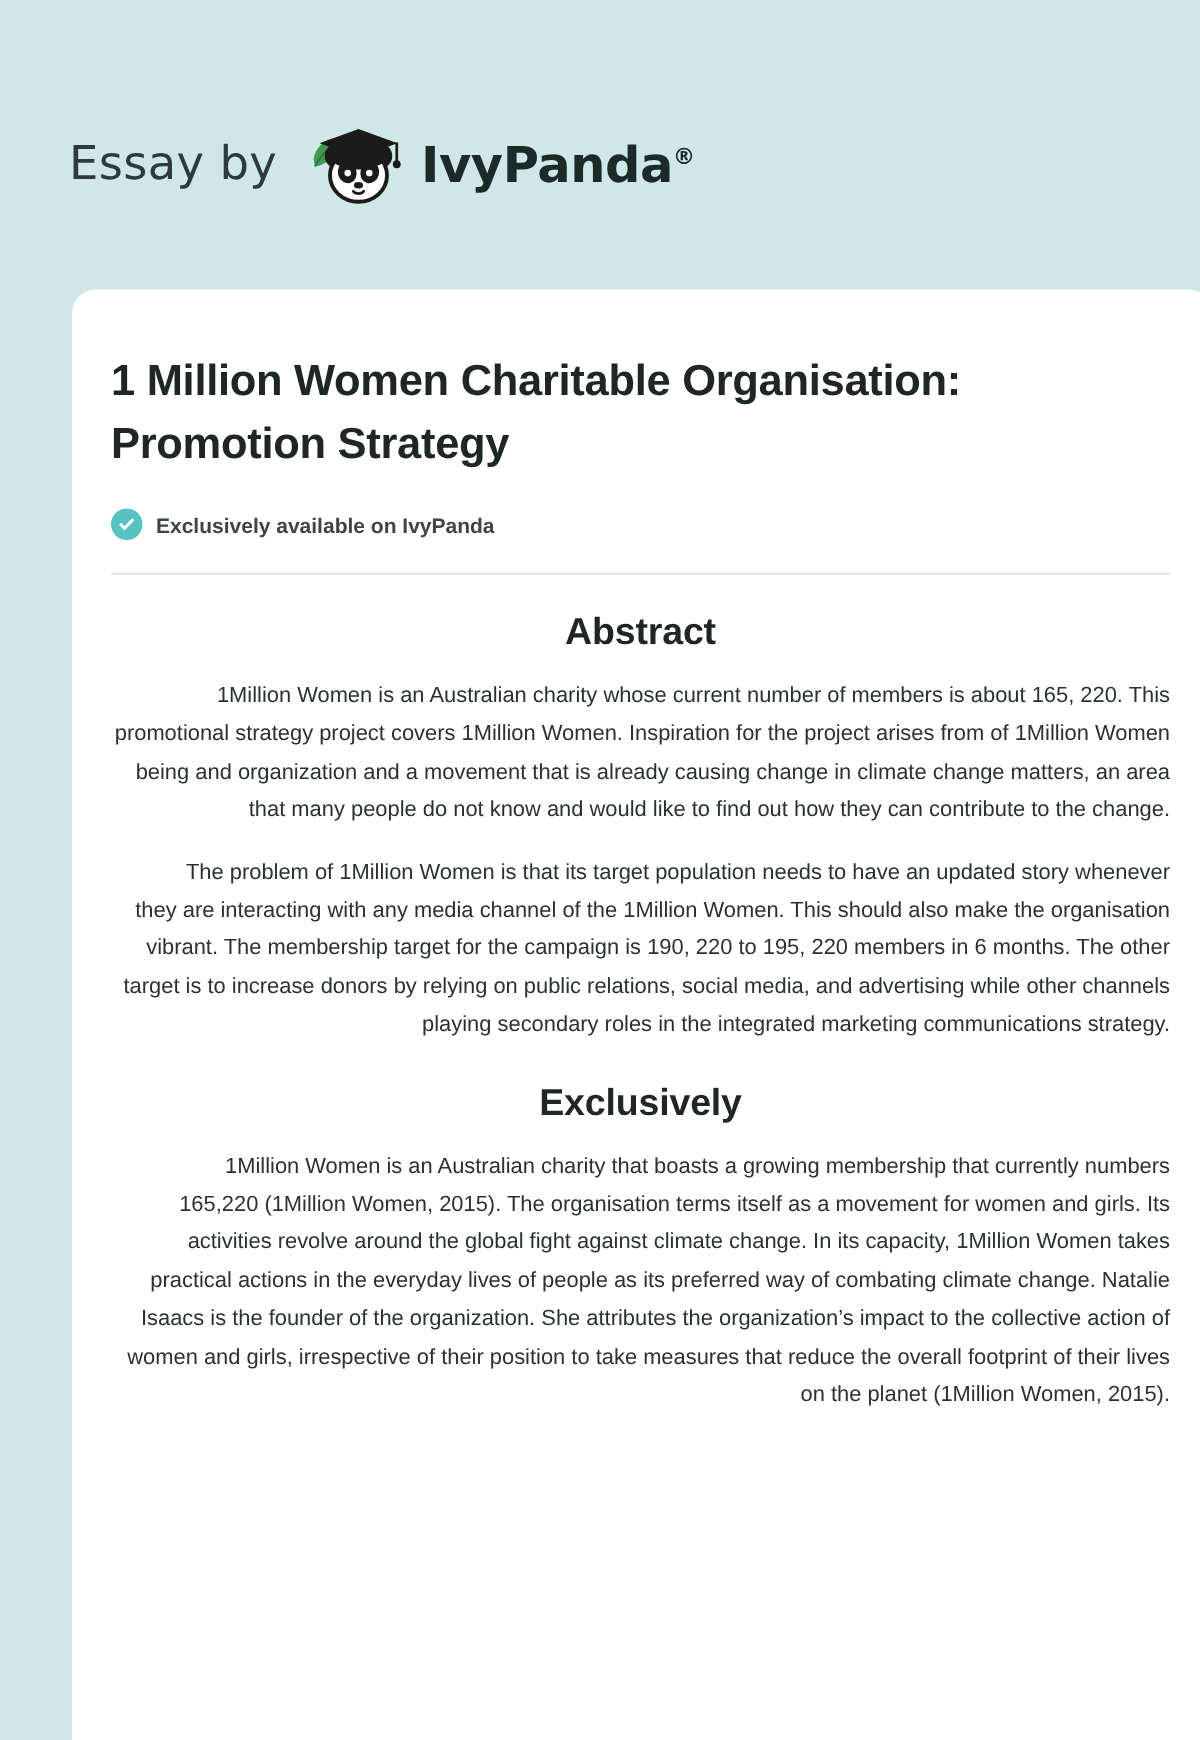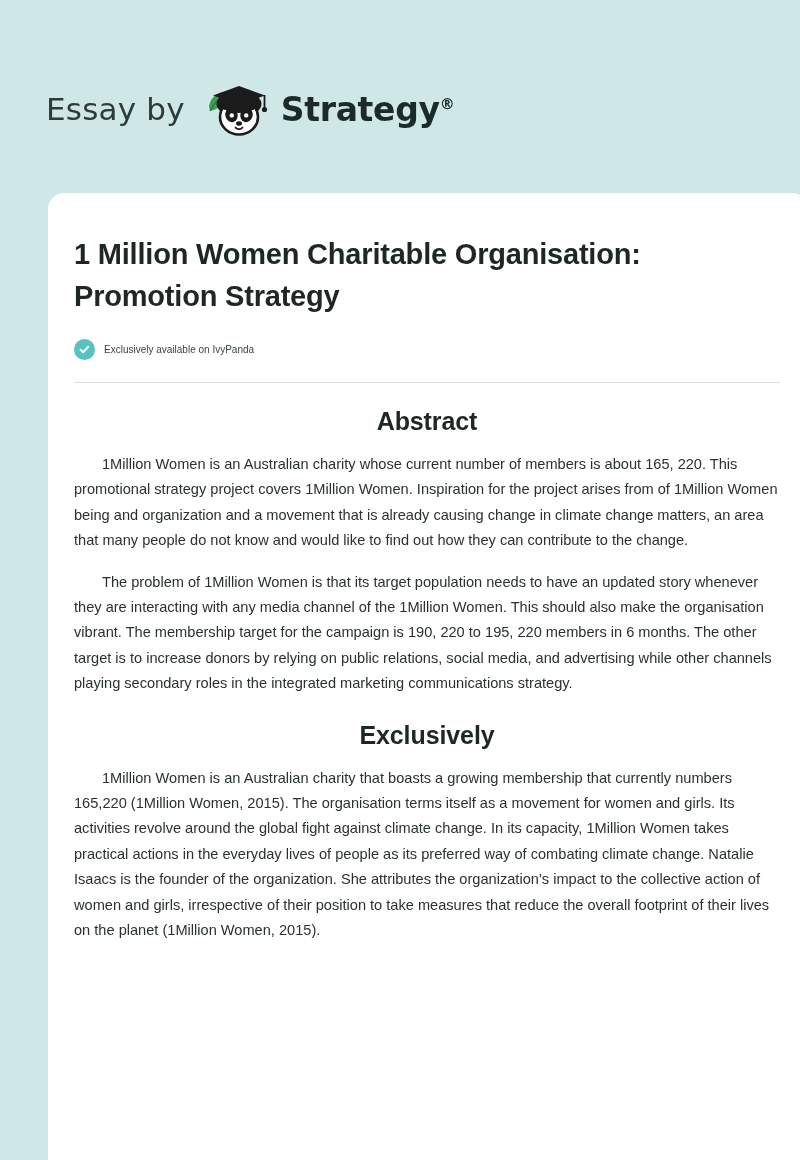--- a/index.html
+++ b/index.html
@@ -95,22 +95,22 @@
     border-radius: 50%;
     background: #57c3c0;
     display: flex;
     align-items: center;
     justify-content: center;
     margin-right: 9px;
     flex: none;
   }
   .check-badge svg { display: block; }
   .exclusive-text {
-    font-size: 10px;
-    font-weight: 400;
+    font-size: 14px;
+    font-weight: 700;
     color: #3c4646;
   }
   .divider {
     margin-top: 22px;
     border: 0;
     border-top: 1px solid #d8dcdc;
     width: 100%;
   }
   h2.section-heading {
     font-family: "Liberation Sans", sans-serif;
@@ -120,21 +120,21 @@
     margin: 24px 0 0 0;
     letter-spacing: -0.1px;
     text-align: center;
   }
   p.body-text {
     font-size: 14.6px;
     line-height: 25.4px;
     color: #2a3131;
     margin: 16px 0 0 0;
     text-indent: 28px;
-    text-align: left;
+    text-align: right;
   }
 </style>
 </head>
 <body>
 
 <div class="page">
 
   <div class="brand-header">
     <span class="brand-essay-by">Essay by</span>
     <div class="brand-logo">
@@ -156,21 +156,21 @@
 
           <ellipse cx="40" cy="45.5" rx="3" ry="2.2" fill="#1b1b1b"></ellipse>
           <path d="M36.5 49.5 C38 51.6, 42 51.6, 43.5 49.5" stroke="#1b1b1b" stroke-width="1.8" fill="none" stroke-linecap="round"></path>
 
           <path d="M40 8 L66 17.5 L40 27 L14 17.5 Z" fill="#1b1b1b"></path>
           <path d="M56 21.5 L56 31 C56 31, 48 35, 40 35 C32 35, 24 31, 24 31 L24 21.5" fill="#1b1b1b"></path>
           <rect x="64.6" y="17" width="1.8" height="13" fill="#1b1b1b"></rect>
           <circle cx="65.5" cy="31.5" r="2.6" fill="#1b1b1b"></circle>
         </svg>
       </span>
-      <span class="brand-name"><span>Strategy</span><span class="reg">®</span></span>
+      <span class="brand-name"><span>IvyPanda</span><span class="reg">®</span></span>
     </div>
   </div>
 
   <div class="paper">
 
     <h1 class="doc-title">1 Million Women Charitable Organisation: Promotion Strategy</h1>
 
     <div class="exclusive-row">
       <span class="check-badge">
         <svg width="13" height="13" viewBox="0 0 13 13" xmlns="http://www.w3.org/2000/svg">

